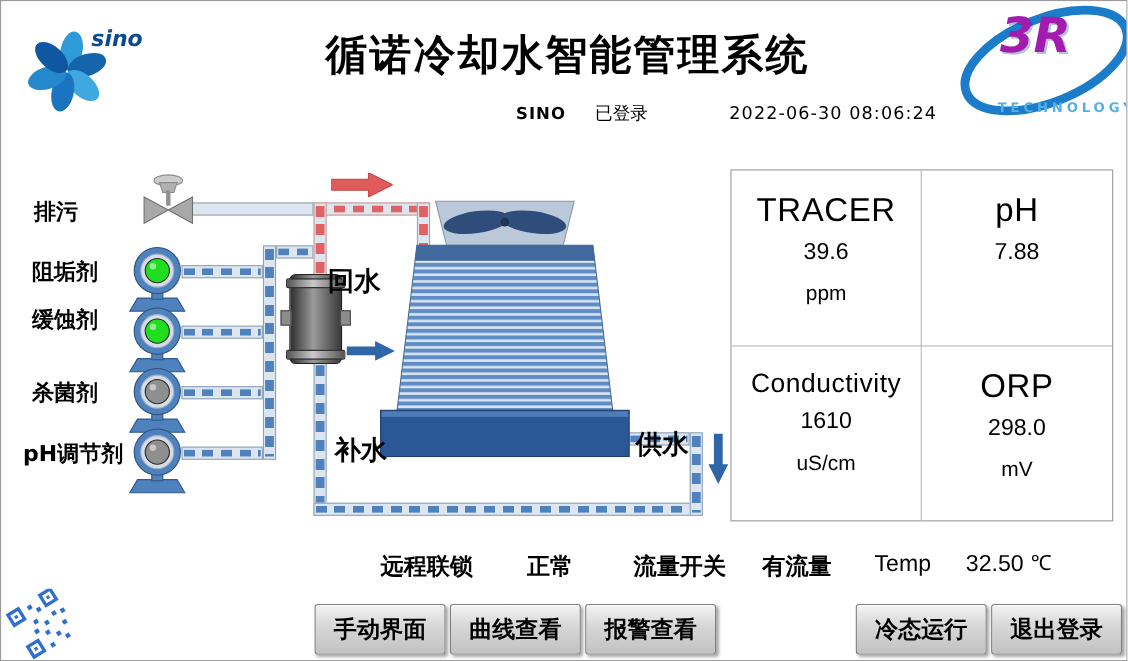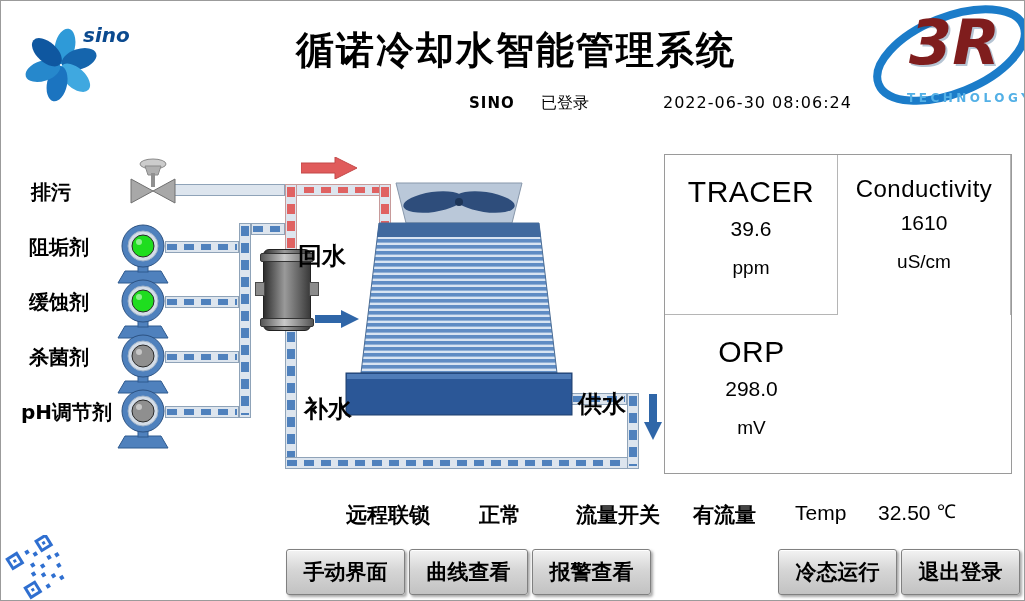--- a/index.html
+++ b/index.html
@@ -13,22 +13,22 @@
   .sub-login{position:absolute;left:540px;top:92px;font-size:16px;}
   .sub-datetime{position:absolute;left:662px;top:92px;font-size:16px;letter-spacing:1px;}
 
   
   .sino-logo{position:absolute;left:16px;top:8px;width:130px;height:96px;}
   .sino-text{position:absolute;left:66px;top:14px;font-size:20px;font-weight:800;font-style:italic;color:#0b4a8f;}
 
   
   .brand-3r{position:absolute;left:870px;top:2px;width:154px;height:112px;}
   .brand-3r svg{position:absolute;left:0;top:0;}
-  .brand-name{position:absolute;left:38px;top:6px;font-size:62px;font-weight:800;font-style:italic;
-              color:#7f1d1d;text-shadow:2px 2px 0 rgba(10,60,110,.30);line-height:1.1;}
+  .brand-name{position:absolute;left:38px;top:6px;font-size:44px;font-weight:800;font-style:italic;
+              color:#a21caf;text-shadow:2px 2px 0 rgba(10,60,110,.30);line-height:1.1;}
   .brand-sub{position:absolute;left:36px;top:88px;font-size:12px;font-weight:700;letter-spacing:3.5px;color:#53b0e6;}
 
   
   .chem-label{position:absolute;font-size:20px;font-weight:600;}
 
   
   .pipe{position:absolute;box-sizing:border-box;border:1px solid #8fa3b8;background:#dde5ee;}
   .pipe::after{content:"";position:absolute;left:1px;right:1px;top:2px;bottom:2px;}
   .pipe.h::after{background:repeating-linear-gradient(90deg,#4f81bd 0 10px,transparent 10px 17px);}
   .pipe.v::after{background:repeating-linear-gradient(180deg,#4f81bd 0 10px,transparent 10px 17px);}
@@ -101,21 +101,21 @@
   <div class="brand-3r">
     <svg width="154" height="112" viewBox="0 0 154 112">
       <ellipse cx="80" cy="52" rx="78" ry="38" transform="rotate(-22 80 52)" fill="none" stroke="#1b7cc9" stroke-width="8"></ellipse>
     </svg>
     <span class="brand-name">3R</span>
     <span class="brand-sub">TECHNOLOGY</span>
   </div>
 
   <span class="chem-label" style="left:30px;top:178px">排污</span>
   <span class="chem-label" style="left:28px;top:233px">阻垢剂</span>
-  <span class="chem-label" style="left:28px;top:288px">缓蚀剂</span>
+  <span class="chem-label" style="left:28px;top:276px">缓蚀剂</span>
   <span class="chem-label" style="left:28px;top:343px">杀菌剂</span>
   <span class="chem-label" style="left:20px;top:398px">pH调节剂</span>
 
   <div class="pipe h gray" style="left:170px;top:183px;width:114px;height:12px"></div>
 
   <div class="pipe red h" style="left:284px;top:183px;width:106px;height:12px"></div>
   <div class="pipe red v" style="left:284px;top:183px;width:12px;height:70px"></div>
   <div class="pipe red v" style="left:378px;top:183px;width:12px;height:42px"></div>
 
   <div class="pipe v" style="left:238px;top:222px;width:12px;height:195px"></div>
@@ -210,20 +210,25 @@
 
   <span class="flow-label" style="left:297px;top:203px">回水</span>
   <span class="flow-label" style="left:303px;top:356px">补水</span>
   <span class="flow-label" style="left:577px;top:351px">供水</span>
 
   <div class="panel">
     <div class="cell br bb">
       <span class="cell-name">TRACER</span>
       <span class="cell-value">39.6</span>
       <span class="cell-unit">ppm</span>
+    </div>
+    <div class="cell bb">
+      <span class="cell-name">pH</span>
+      <span class="cell-value">7.88</span>
+      <span class="cell-unit"></span>
     </div>
     <div class="cell br">
       <span class="cell-name" style="font-size:24px">Conductivity</span>
       <span class="cell-value">1610</span>
       <span class="cell-unit">uS/cm</span>
     </div>
     <div class="cell">
       <span class="cell-name">ORP</span>
       <span class="cell-value">298.0</span>
       <span class="cell-unit">mV</span>

